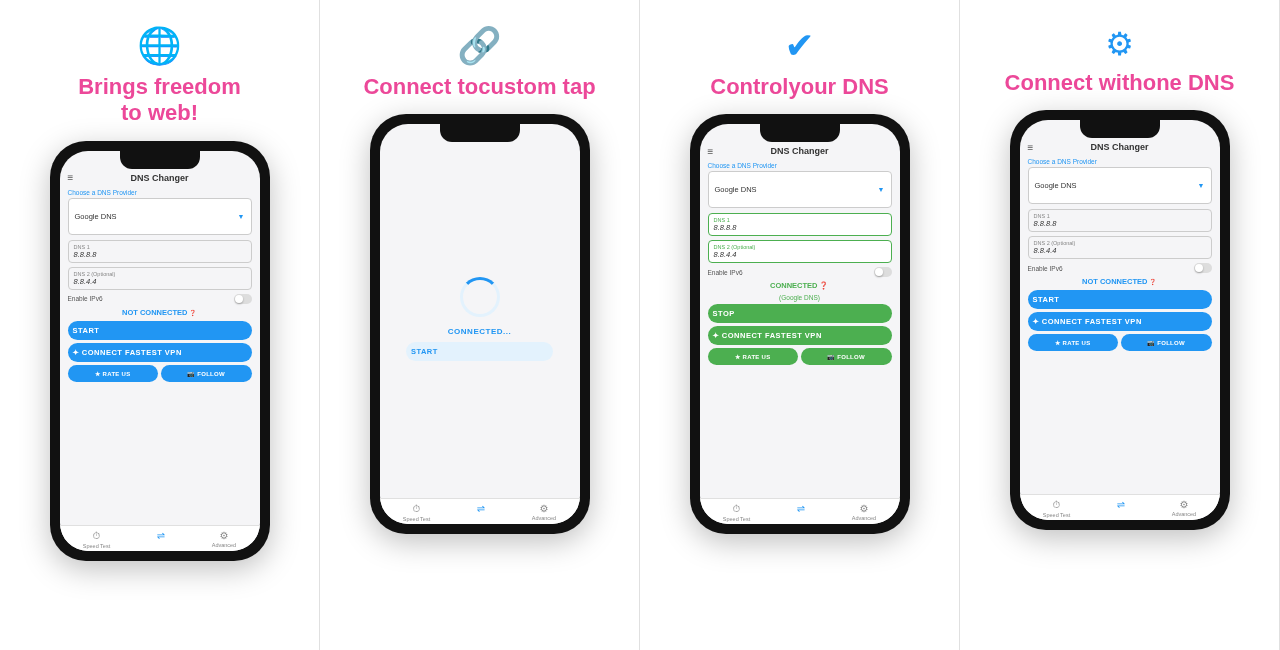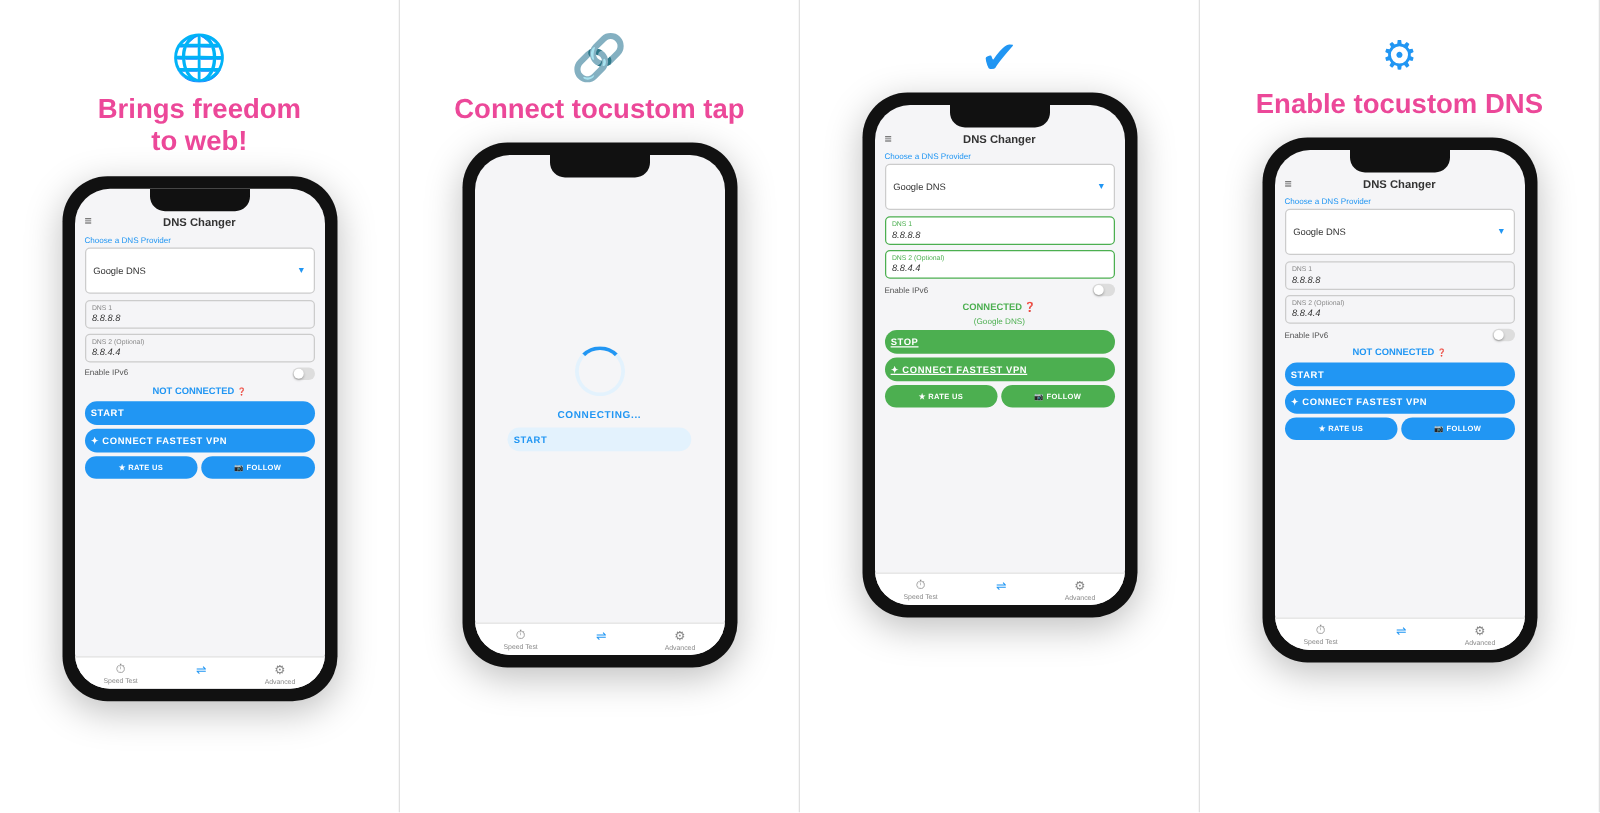--- a/index.html
+++ b/index.html
@@ -160,21 +160,21 @@
       border: none;
       font-size: 7.5px;
       font-weight: 700;
       text-align: left;
       margin-bottom: 3px;
       cursor: pointer;
       letter-spacing: 0.5px;
     }
     .btn-blue { background: #2196F3; color: #fff; }
     .btn-blue-outline { background: #e3f2fd; color: #2196F3; }
-    .btn-green { background: #4CAF50; color: #fff; text-decoration: underline; }
+    .btn-green { background: #4CAF50; color: #fff; }
     .btn-row {
       display: flex;
       gap: 3px;
       width: 100%;
       margin-bottom: 2px;
     }
     .btn-half {
       flex: 1;
       padding: 5px 2px;
       border-radius: 20px;
@@ -300,21 +300,21 @@
 </div>
 
 <div class="panel">
   <div class="panel-icon" style="color:#2196F3;">🔗</div>
   <div class="panel-title">Connect tocustom tap</div>
   <div class="phone">
     <div class="phone-inner">
       <div class="notch"></div>
       <div class="connecting-screen">
         <div class="spinner" style="animation: spin 1s linear infinite;"></div>
-        <div class="connecting-text">CONNECTING...</div>
+        <div class="connecting-text">CONNECTED...</div>
         <button class="btn-start btn-blue-outline" style="width:80%;">START</button>
       </div>
       <div class="phone-bottom-bar">
         <div class="bottom-bar-item">
           <span class="icon">⏱</span>
           <span>Speed Test</span>
         </div>
         <div class="bottom-bar-item active">
           <span class="icon">⇌</span>
         </div>
@@ -322,20 +322,21 @@
           <span class="icon">⚙</span>
           <span>Advanced</span>
         </div>
       </div>
     </div>
   </div>
 </div>
 
 <div class="panel">
   <div class="panel-icon" style="color:#2196F3; font-size:36px;">✔</div>
+  <div class="panel-title">Controlyour DNS</div>
   <div class="phone">
     <div class="phone-inner">
       <div class="notch"></div>
       <div class="phone-screen">
         <div class="screen-header">
           <span class="hamburger">≡</span>
           <span class="screen-title">DNS Changer</span>
         </div>
         <div class="dns-label">Choose a DNS Provider</div>
         <div class="dns-select">
@@ -379,21 +380,21 @@
           <span class="icon">⚙</span>
           <span>Advanced</span>
         </div>
       </div>
     </div>
   </div>
 </div>
 
 <div class="panel">
   <div class="panel-icon" style="font-size:32px; color:#2196F3;">⚙</div>
-  <div class="panel-title">Enable tocustom DNS</div>
+  <div class="panel-title">Connect withone DNS</div>
   <div class="phone">
     <div class="phone-inner">
       <div class="notch"></div>
       <div class="phone-screen">
         <div class="screen-header">
           <span class="hamburger">≡</span>
           <span class="screen-title">DNS Changer</span>
         </div>
         <div class="dns-label">Choose a DNS Provider</div>
         <div class="dns-select">

